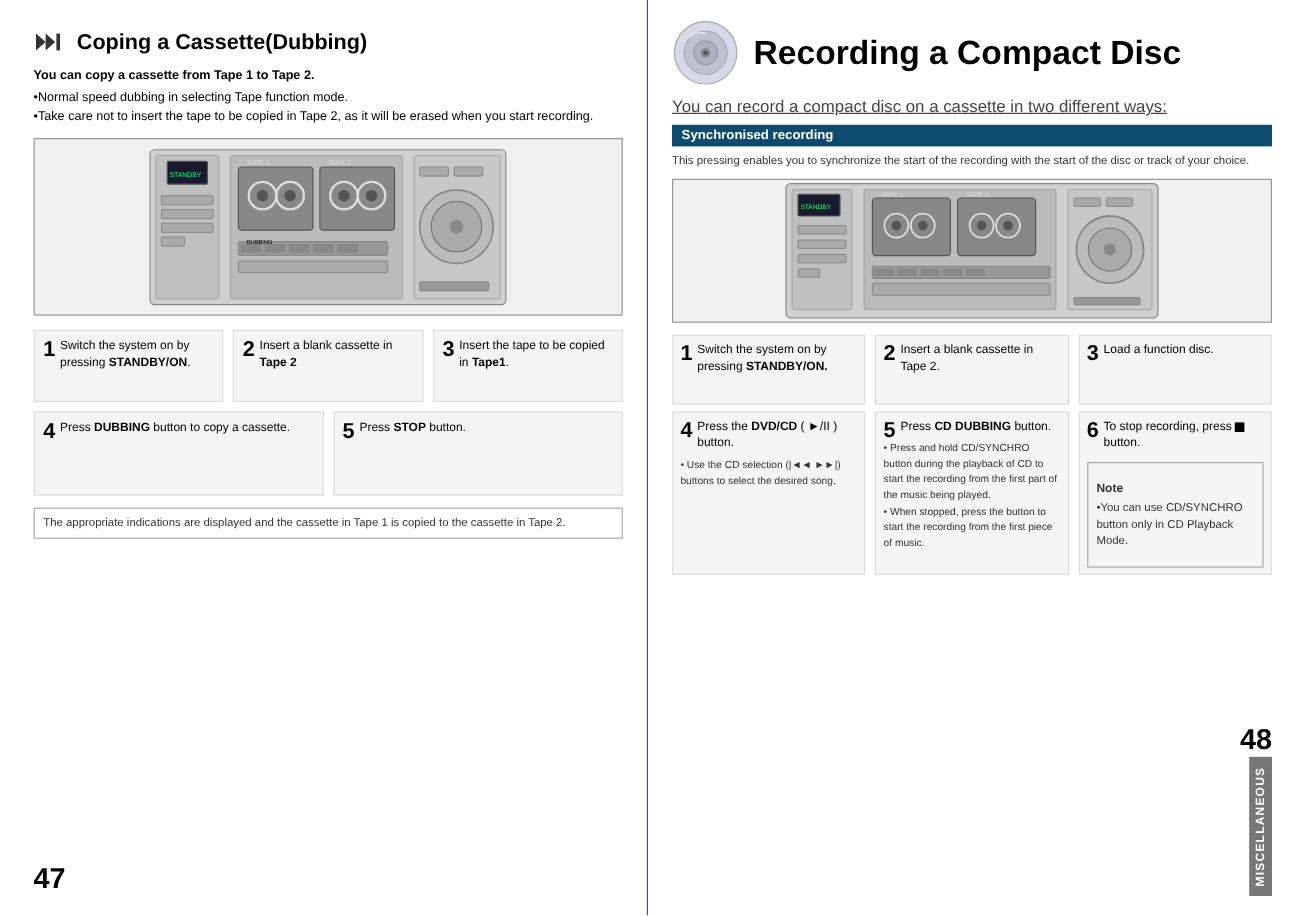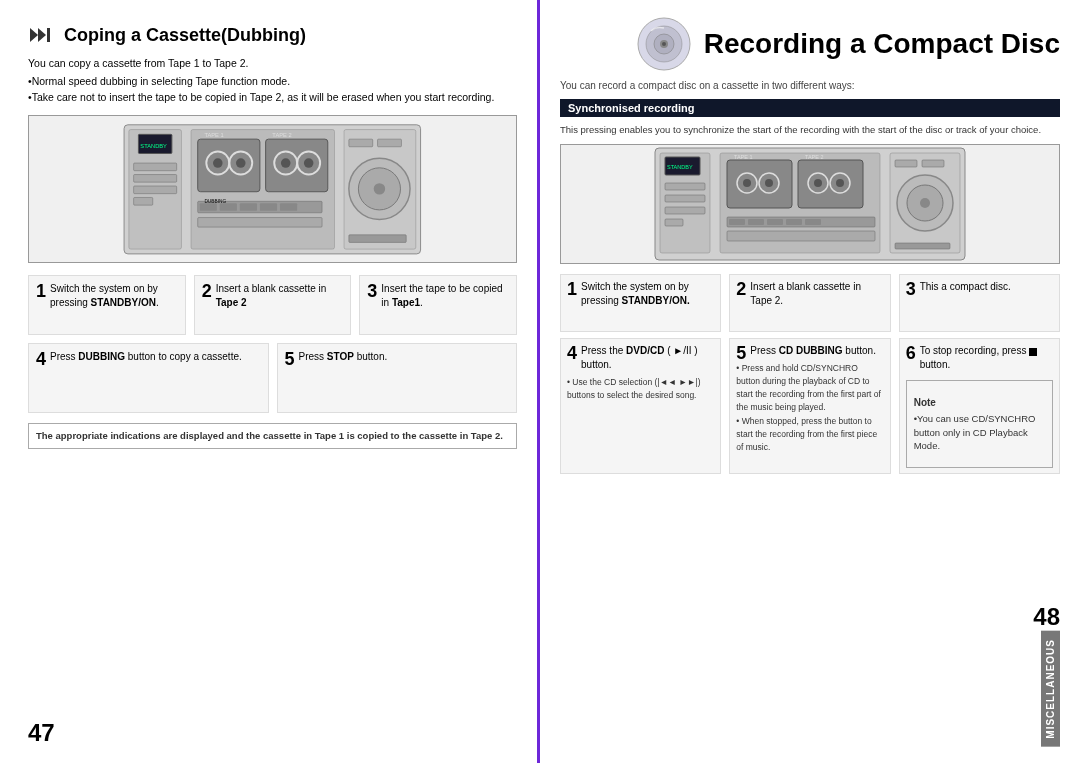--- a/index.html
+++ b/index.html
@@ -16,21 +16,21 @@
     .page-container {
       display: flex;
       flex: 1;
       width: 100%;
       height: 100%;
     }
 
     
     .left-page {
       width: 50%;
-      border-right: 3px solid #6d28d9;
+      border-right: 1px solid #6d28d9;
       padding: 24px 20px 16px 28px;
       display: flex;
       flex-direction: column;
       justify-content: space-between;
     }
 
     .left-title-row {
       display: flex;
       align-items: center;
       margin-bottom: 10px;
@@ -48,21 +48,21 @@
       font-weight: bold;
     }
 
     .left-instructions {
       font-size: 10.5px;
       line-height: 1.5;
       margin-bottom: 10px;
     }
 
     .left-instructions .bold-line {
-      font-weight: normal;
+      font-weight: bold;
       margin-bottom: 2px;
     }
 
     .device-image-box {
       border: 1px solid #999;
       background: #f0f0f0;
       height: 148px;
       margin-bottom: 12px;
       display: flex;
       align-items: center;
@@ -125,21 +125,20 @@
       min-height: 70px;
     }
 
     .note-box-left {
       border: 1px solid #aaa;
       padding: 5px 7px;
       font-size: 9.5px;
       line-height: 1.4;
       color: #333;
       margin-top: 4px;
-      font-weight: bold;
     }
 
     .page-number-left {
       font-size: 24px;
       font-weight: bold;
       margin-top: auto;
       padding-top: 8px;
     }
 
     
@@ -147,44 +146,44 @@
       width: 50%;
       padding: 16px 20px 16px 20px;
       display: flex;
       flex-direction: column;
     }
 
     .right-title-row {
       display: flex;
       align-items: center;
       margin-bottom: 8px;
-      justify-content: flex-end;
     }
 
     .cd-icon {
       width: 56px;
       height: 56px;
       margin-right: 12px;
       flex-shrink: 0;
     }
 
     .right-title {
       font-size: 28px;
       font-weight: bold;
       color: #000;
     }
 
     .right-subtitle {
-      font-size: 10px;
+      font-size: 14px;
       color: #444;
       margin-bottom: 8px;
+      text-decoration: underline;
     }
 
     .section-header {
-      background: #0f172a;
+      background: #0c4a6e;
       color: #fff;
       font-size: 11px;
       font-weight: bold;
       padding: 3px 8px;
       margin-bottom: 6px;
     }
 
     .sync-desc {
       font-size: 9.5px;
       color: #333;
@@ -465,21 +464,21 @@
       <div class="step-box-right">
         <span class="step-number">1</span>
         <span class="step-text">Switch the system on by pressing <strong>STANDBY/ON.</strong></span>
       </div>
       <div class="step-box-right">
         <span class="step-number">2</span>
         <span class="step-text">Insert a blank cassette in Tape 2.</span>
       </div>
       <div class="step-box-right">
         <span class="step-number">3</span>
-        <span class="step-text">This a compact disc.</span>
+        <span class="step-text">Load a function disc.</span>
       </div>
     </div>
 
     <div class="steps-grid-right-bottom">
       <div class="step-box-right-detail">
         <span class="step-number">4</span>
         <span class="step-text">Press the <strong>DVD/CD</strong> ( ►/II ) button.</span>
         <div class="step-detail-bullets">
           <p>• Use the CD selection (|◄◄ ►►|) buttons to select the desired song.</p>
         </div>

